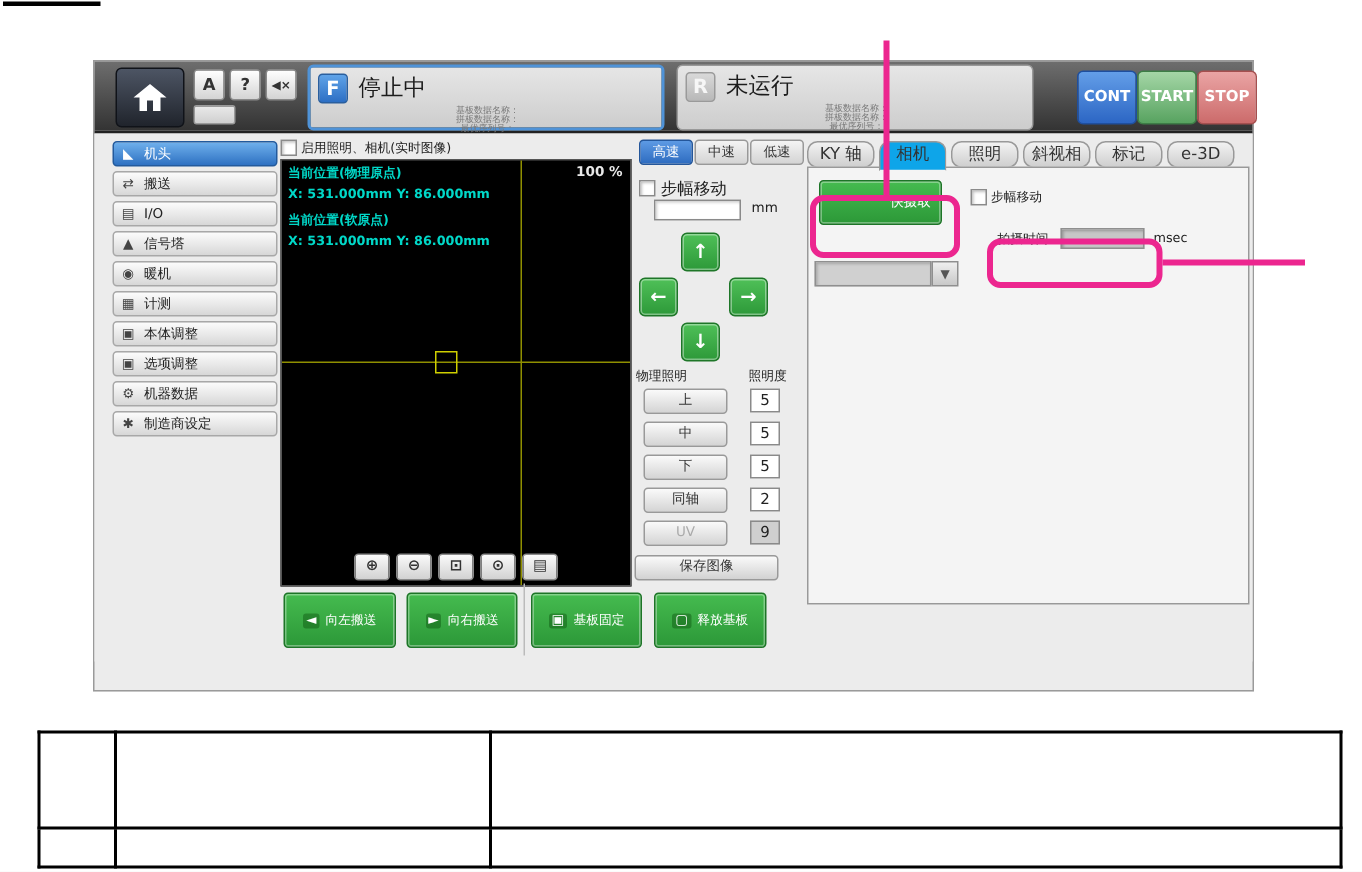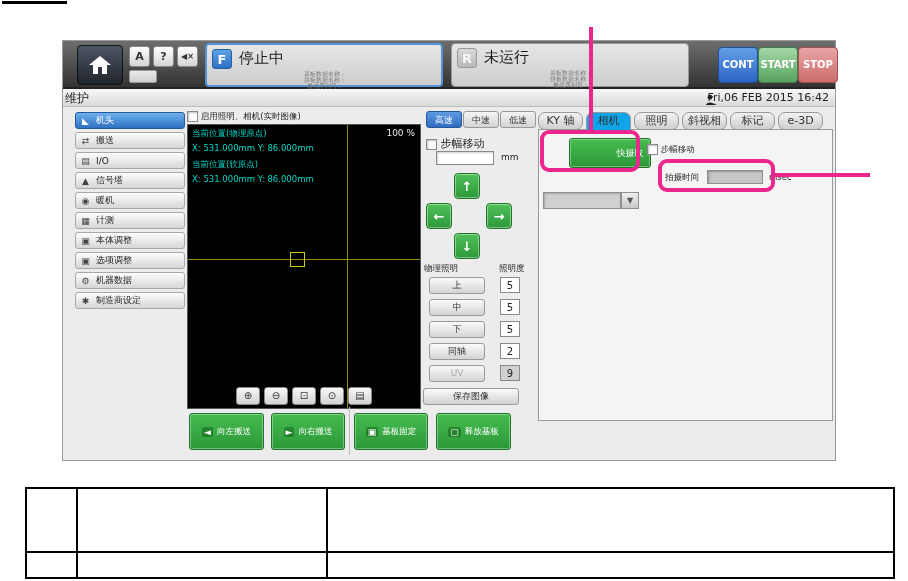--- a/index.html
+++ b/index.html
@@ -57,21 +57,21 @@
                font-size:9px; color:#222; display:flex; align-items:center; padding-left:4px; gap:5px; }
   .side-item .ic { font-size:9px; color:#444; width:11px; text-align:center; }
   .side-item.active { background:linear-gradient(#6fb0ec,#2e71c2); border-color:#235a9c; color:#fff; }
   .side-item.active .ic { color:#fff; }
 
   
   .chk { display:inline-block; width:11px; height:11px; background:#fff; border:1px solid #8a8a8a;
          box-shadow:inset 1px 1px 2px rgba(0,0,0,.25); vertical-align:middle; }
   .cam-enable { position:absolute; left:124px; top:4px; font-size:8.5px; color:#222; }
   .camview { position:absolute; left:124px; top:17px; width:234px; height:285px;
-             background:#000; border:1px solid #555; }
+             background:#000; border:1px solid #555;font-weight:bold; }
   .cam-txt { position:absolute; left:4px; color:#00d8c8; font-size:8.5px; white-space:nowrap; }
   .cam-zoom { position:absolute; right:5px; top:3px; color:#e8e8e8; font-size:9px; }
   .cross-v { position:absolute; left:159px; top:0; width:1px; height:100%; background:#8f8f00; }
   .cross-h { position:absolute; left:0; top:134px; width:100%; height:1px; background:#8f8f00; }
   .cross-box { position:absolute; left:102px; top:127px; width:15px; height:15px; border:1px solid #cfcf00; }
   .cam-tools { position:absolute; left:0; right:0; bottom:3px; display:flex; justify-content:center; gap:4px; }
   .cam-tool { width:24px; height:18px; background:linear-gradient(#fafafa,#d2d2d2); border:1px solid #8a8a8a;
               border-radius:3px; font-size:10px; color:#333; text-align:center; line-height:16px; }
 
   
@@ -101,21 +101,21 @@
               background:linear-gradient(#fafafa,#d2d2d2); border:1px solid #999; border-radius:3px;
               text-align:center; line-height:15px; }
 
   
   .rtab { position:absolute; top:5px; width:45px; height:18px; font-size:11px; color:#333;
           background:linear-gradient(#f2f2f2,#cfcfcf); border:1px solid #999; border-radius:7px;
           text-align:center; line-height:16px; }
   .rtab.active { background:#0ea5e9; border-radius:7px 7px 0 0; border-bottom-color:#f4f4f4; height:20px; z-index:2; }
   .rpanel { position:absolute; left:475px; top:22px; width:295px; height:292px;
             background:#f4f4f4; border:1px solid #999; }
-  .capture-btn { position:absolute; left:30px; top:8px; width:82px; height:30px; border-radius:3px;
+  .capture-btn { position:absolute; left:7px; top:8px; width:82px; height:30px; border-radius:3px;
                  color:#fff; font-size:9px; text-align:center; line-height:28px;
                  background:linear-gradient(#45bb4f,#2c9838); border:1px solid #1d7527;
                  box-shadow:inset 0 0 0 1px rgba(255,255,255,.35);padding-left:40px; }
   .raw-row { position:absolute; left:108px; top:14px; font-size:8.5px; color:#222; }
   .time-label { position:absolute; left:126px; top:42px; font-size:8.5px; color:#222;text-align:right; }
   .time-input { position:absolute; left:168px; top:40px; width:56px; height:14px; background:#c6c6c6;
                 border:1px solid #8f8f8f; box-shadow:inset 1px 1px 2px rgba(0,0,0,.25); }
   .time-unit { position:absolute; left:230px; top:42px; font-size:8.5px; color:#222; }
   .dropdown { position:absolute; left:4px; top:62px; width:96px; height:17px; display:flex; }
   .dd-field { flex:1; background:#d0d0d0; border:1px solid #8f8f8f;
@@ -181,31 +181,20 @@
         <div>拼板数据名称 :</div>
         <div>最优序列号 :</div>
       </div>
     </div>
 
     <div class="run-btn btn-cont">CONT</div>
     <div class="run-btn btn-start">START</div>
     <div class="run-btn btn-stop">STOP</div>
   </div>
 
-  <div class="tbar">
-    <div class="page-title">维护</div>
-    <span class="user-ico">
-      <svg width="12" height="12" viewBox="0 0 12 12">
-        <circle cx="5" cy="3.2" r="2.4" fill="#222"></circle>
-        <path d="M1 11 C1 7.6 9 7.6 9 11 Z" fill="#222"></path>
-        <path d="M8.5 9 l3 2 h-3 Z" fill="#222"></path>
-      </svg>
-    </span>
-    <div class="datetime">Fri,06 FEB 2015  16:42</div>
-  </div>
 
   <div class="content">
 
     <div class="side-item active" style="top:5px">
       <span class="ic">◣</span>
       <span>机头</span>
         </div>
     <div class="side-item" style="top:25px">
       <span class="ic">⇄</span>
       <span>搬送</span>

